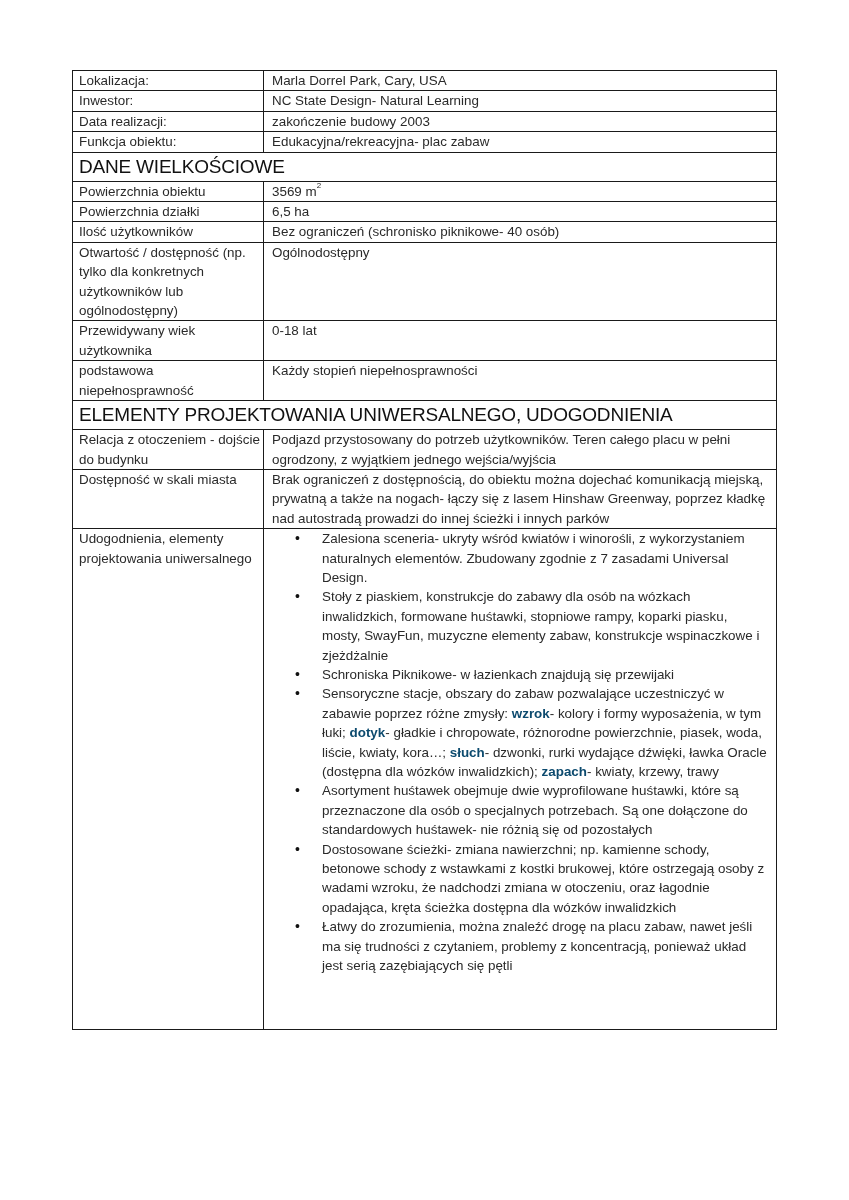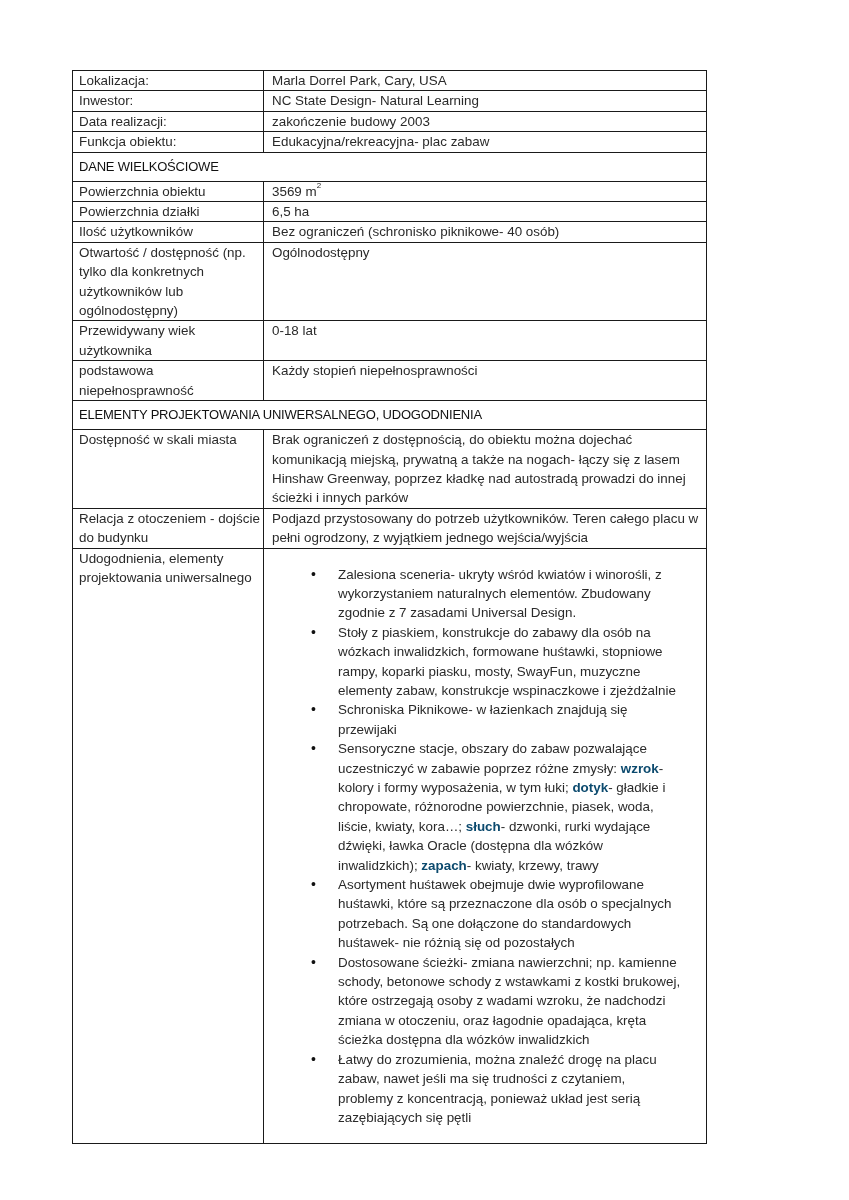--- a/index.html
+++ b/index.html
@@ -1,29 +1,29 @@
 <!DOCTYPE html>
 <html><head>
 <meta charset="utf-8">
 <style>
   html, body { margin: 0; padding: 0; background: #ffffff; }
   body { width: 849px; height: 1200px; position: relative; overflow: hidden;
          font-family: "Liberation Sans", "DejaVu Sans", sans-serif; color: #222; }
   .page { position: absolute; left: 72px; top: 70px; width: 705px; }
-  table { border-collapse: collapse; width: 635px; table-layout: fixed; border-radius: 12px; }
+  table { border-collapse: collapse; width: 705px; table-layout: fixed; border-radius: 12px; }
   td { border: 1.5px solid #1a1a1a; vertical-align: top; padding: 0 0 0 6px;
        font-size: 13.4px; line-height: 19.4px; color: #2a2a2a; }
   td.label { width: 184px; }
   td.value { padding-left: 8px; }
-  td.section { font-size: 13px; color: #111; padding-top: 4px; padding-bottom: 4px;
+  td.section { font-size: 19px; color: #111; padding-top: 4px; padding-bottom: 4px;
                letter-spacing: -0.2px; }
   tr.r-simple td { height: 18px; }
   tr.r-head td { height: 20px; }
   sup { font-size: 8px; line-height: 0; position: relative; top: -2px; }
-  ul.bullets { margin: 16px; padding: 0 8px 0 50px; list-style: none; }
+  ul.bullets { margin: 0; padding: 0 8px 0 50px; list-style: none; }
   ul.bullets li { position: relative; padding: 0; margin: 0; }
   ul.bullets li::before { content: "\2022"; position: absolute; left: -27px; top: 0;
                           font-size: 14px; color: #111; }
   b { font-weight: bold; color: #0c4a6e; }
   tr.last td { height: 500px; }
 </style>
 </head>
 <body>
 
 <div class="page">
@@ -73,26 +73,26 @@
     </tr>
     <tr>
       <td class="label" style="height:38px">podstawowa niepełnosprawność</td>
       <td class="value">Każdy stopień niepełnosprawności</td>
     </tr>
 
     <tr class="r-head">
       <td class="section" colspan="2">ELEMENTY PROJEKTOWANIA UNIWERSALNEGO, UDOGODNIENIA</td>
     </tr>
     <tr>
+      <td class="label">Relacja z otoczeniem - dojście do budynku</td>
+      <td class="value">Podjazd przystosowany do potrzeb użytkowników. Teren całego placu w pełni ogrodzony, z wyjątkiem jednego wejścia/wyjścia</td>
+    </tr>
+    <tr>
       <td class="label">Dostępność w skali miasta</td>
       <td class="value">Brak ograniczeń z dostępnością, do obiektu można dojechać komunikacją miejską, prywatną a także na nogach- łączy się z lasem Hinshaw Greenway, poprzez kładkę nad autostradą prowadzi do innej ścieżki i innych parków</td>
-    </tr>
-    <tr>
-      <td class="label">Relacja z otoczeniem - dojście do budynku</td>
-      <td class="value">Podjazd przystosowany do potrzeb użytkowników. Teren całego placu w pełni ogrodzony, z wyjątkiem jednego wejścia/wyjścia</td>
     </tr>
     <tr class="last">
       <td class="label">Udogodnienia, elementy projektowania uniwersalnego</td>
       <td class="value">
         <ul class="bullets">
           <li>Zalesiona sceneria- ukryty wśród kwiatów i winorośli, z wykorzystaniem naturalnych elementów. Zbudowany zgodnie z 7 zasadami Universal Design.</li>
           <li>Stoły z piaskiem, konstrukcje do zabawy dla osób na wózkach inwalidzkich, formowane huśtawki, stopniowe rampy, koparki piasku, mosty, SwayFun, muzyczne elementy zabaw, konstrukcje wspinaczkowe i zjeżdżalnie</li>
           <li>Schroniska Piknikowe- w łazienkach znajdują się przewijaki</li>
           <li><span>Sensoryczne stacje, obszary do zabaw pozwalające uczestniczyć w zabawie poprzez różne zmysły: </span><b>wzrok</b><span>- kolory i formy wyposażenia, w tym łuki; </span><b>dotyk</b><span>- gładkie i chropowate, różnorodne powierzchnie, piasek, woda, liście, kwiaty, kora…; </span><b>słuch</b><span>- dzwonki, rurki wydające dźwięki, ławka Oracle (dostępna dla wózków inwalidzkich); </span><b>zapach</b><span>- kwiaty, krzewy, trawy</span></li>
           <li>Asortyment huśtawek obejmuje dwie wyprofilowane huśtawki, które są przeznaczone dla osób o specjalnych potrzebach. Są one dołączone do standardowych huśtawek- nie różnią się od pozostałych</li>

